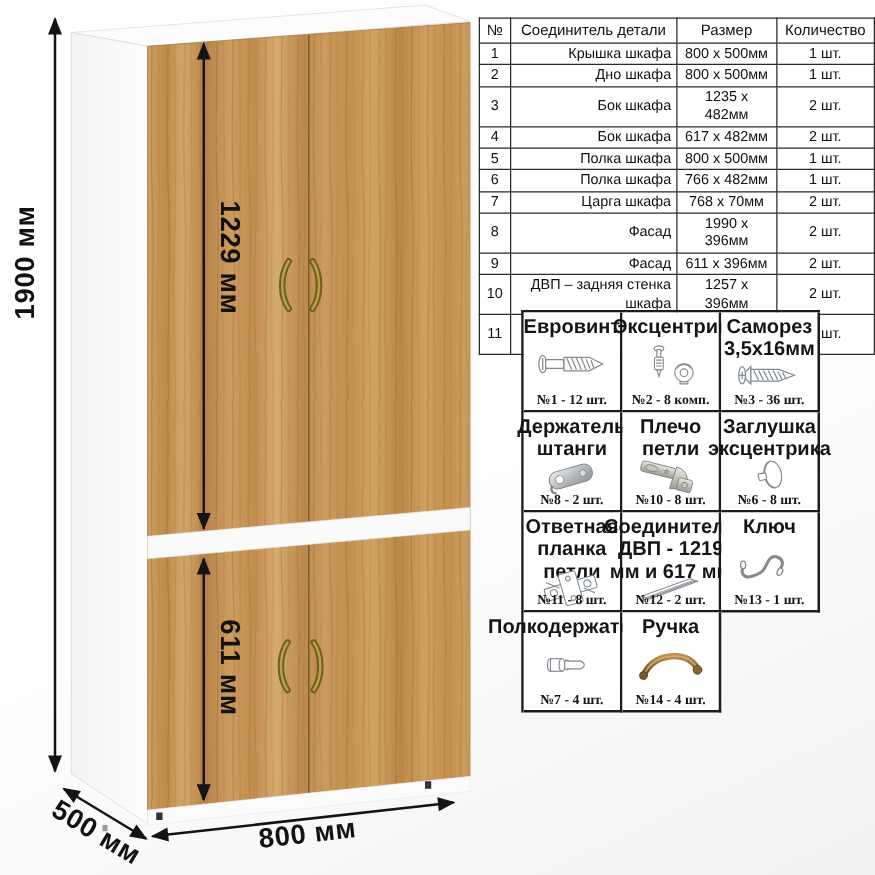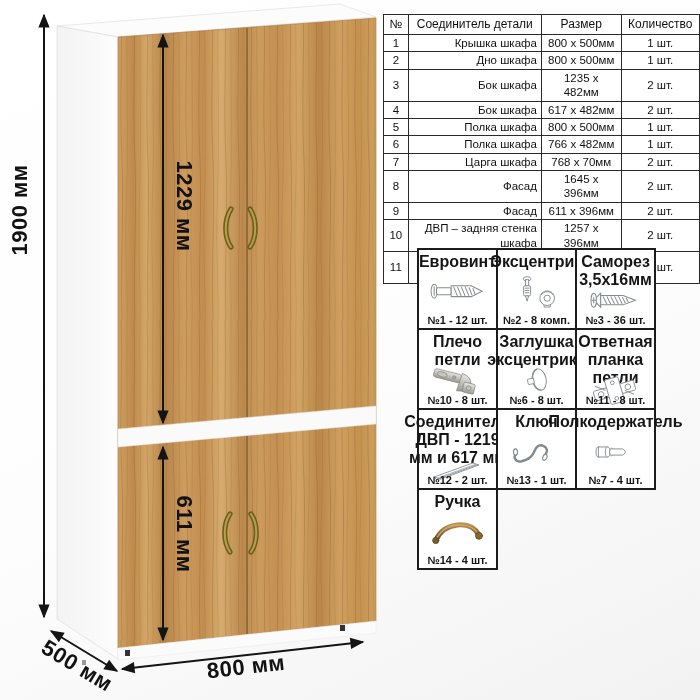--- a/index.html
+++ b/index.html
@@ -20,21 +20,21 @@
   
   .hw-grid{position:absolute;left:417px;top:248px;display:grid;
            grid-template-columns:repeat(3,79px);grid-auto-rows:80px;
            border-top:2px solid #1c1c1c;border-left:2px solid #1c1c1c;}
   .hw-cell{border-right:2px solid #1c1c1c;border-bottom:2px solid #1c1c1c;background:#fff;
            box-sizing:border-box;display:flex;flex-direction:column;align-items:center;
            justify-content:space-between;padding:3px 1px 2px;}
   .hw-title{font-weight:bold;font-size:16px;line-height:1.12;text-align:center;color:#151515;}
   .hw-icon{flex:1;display:flex;align-items:center;justify-content:center;width:100%;min-height:0;}
   .hw-icon svg{max-height:34px;max-width:74px;}
-  .hw-qty{font-weight:bold;font-size:11px;color:#151515;}
+  .hw-qty{font-weight:bold;font-size:11px;color:#151515;font-family:Liberation Serif, serif;}
 </style>
 </head>
 <body>
 
 <div class="stage">
 
   <div class="draw-wrap">
     <svg width="410" height="700" viewBox="0 0 410 700">
       <defs>
         <marker id="arr" viewBox="0 0 10 10" refX="9" refY="5" markerWidth="9" markerHeight="7" orient="auto-start-reverse">
@@ -167,21 +167,21 @@
         </tr>
         <tr>
           <td>7</td>
           <td class="name">Царга шкафа</td>
           <td>768 x 70мм</td>
           <td>2 шт.</td>
         </tr>
         <tr>
           <td>8</td>
           <td class="name">Фасад</td>
-          <td>1645 x 396мм</td>
+          <td>1990 x 396мм</td>
           <td>2 шт.</td>
         </tr>
         <tr>
           <td>9</td>
           <td class="name">Фасад</td>
           <td>611 x 396мм</td>
           <td>2 шт.</td>
         </tr>
         <tr>
           <td>10</td>
@@ -240,20 +240,41 @@
             <g stroke="#838a90" stroke-width="1.3" fill="#fff">
               <path d="M10,21 l9,-9 v18 z"></path>
               <ellipse cx="10" cy="21" rx="3.5" ry="9"></ellipse>
               <path d="M10,17 v8 M7,21 h6" fill="none"></path>
               <path d="M19,15 H48 L64,21 L48,27 H19 Z"></path>
               <path d="M22,16 l5,10 M27,16 l5,10 M32,16 l5,10 M37,16 l5,10 M42,16 l5,10 M47,17 l4,8 M52,18 l3,6" fill="none"></path>
             </g>
           </svg>
         </div>
         <div class="hw-qty">№3 - 36 шт.</div>
+      </div>
+      <div class="hw-cell">
+        <div class="hw-title">Держатель штанги</div>
+        <div class="hw-icon">
+          <svg viewBox="0 0 76 44">
+            <defs>
+              <linearGradient id="gr-rh" x1="0" y1="0" x2="1" y2="1">
+                <stop offset="0" stop-color="#efefef"></stop>
+                <stop offset=".5" stop-color="#b9bcbe"></stop>
+                <stop offset="1" stop-color="#8f9396"></stop>
+              </linearGradient>
+            </defs>
+            <g transform="rotate(-16 38 22)">
+              <rect x="14" y="13" width="46" height="18" rx="9" fill="url(#gr-rh)" stroke="#7e8387"></rect>
+              <circle cx="25" cy="22" r="4.2" fill="#fff" stroke="#8a8f93"></circle>
+              <circle cx="50" cy="22" r="3.4" fill="#d8dadc" stroke="#8a8f93"></circle>
+              <path d="M16,26 q-5,6 2,9" fill="none" stroke="#7e8387" stroke-width="2.4"></path>
+            </g>
+          </svg>
+        </div>
+        <div class="hw-qty">№8 - 2 шт.</div>
       </div>
       <div class="hw-cell">
         <div class="hw-title">Плечо петли</div>
         <div class="hw-icon">
           <svg viewBox="0 0 76 44">
             <defs>
               <linearGradient id="gr-hg" x1="0" y1="0" x2="0" y2="1">
                 <stop offset="0" stop-color="#e9e9e4"></stop>
                 <stop offset="1" stop-color="#9a9a92"></stop>
               </linearGradient>

